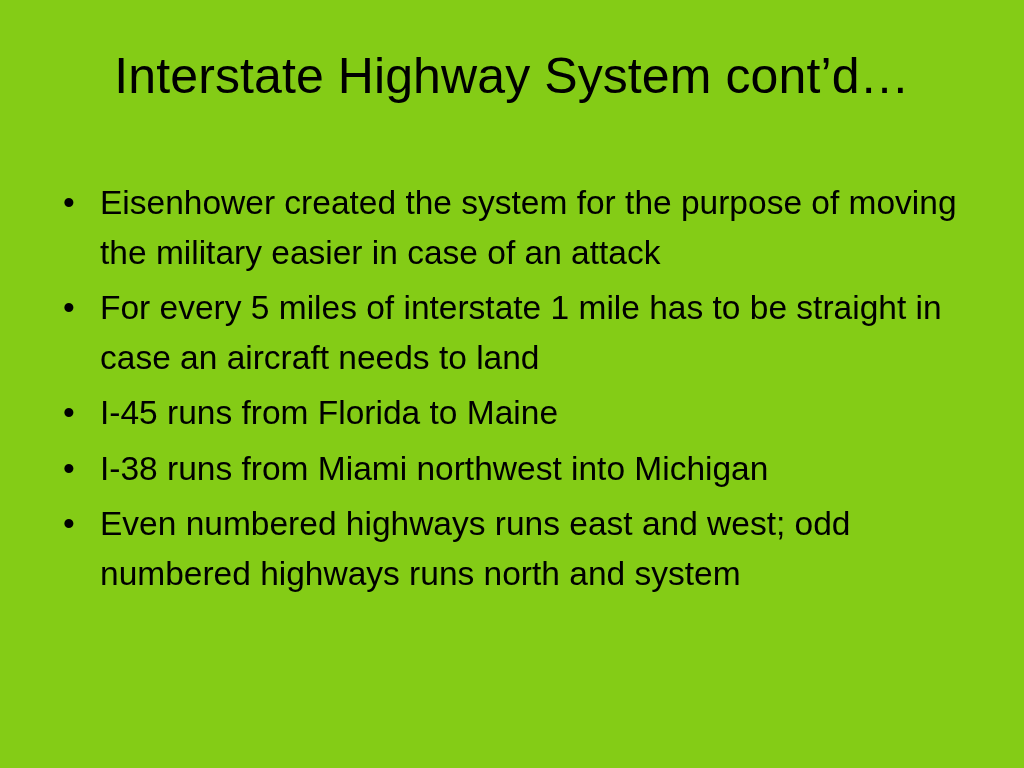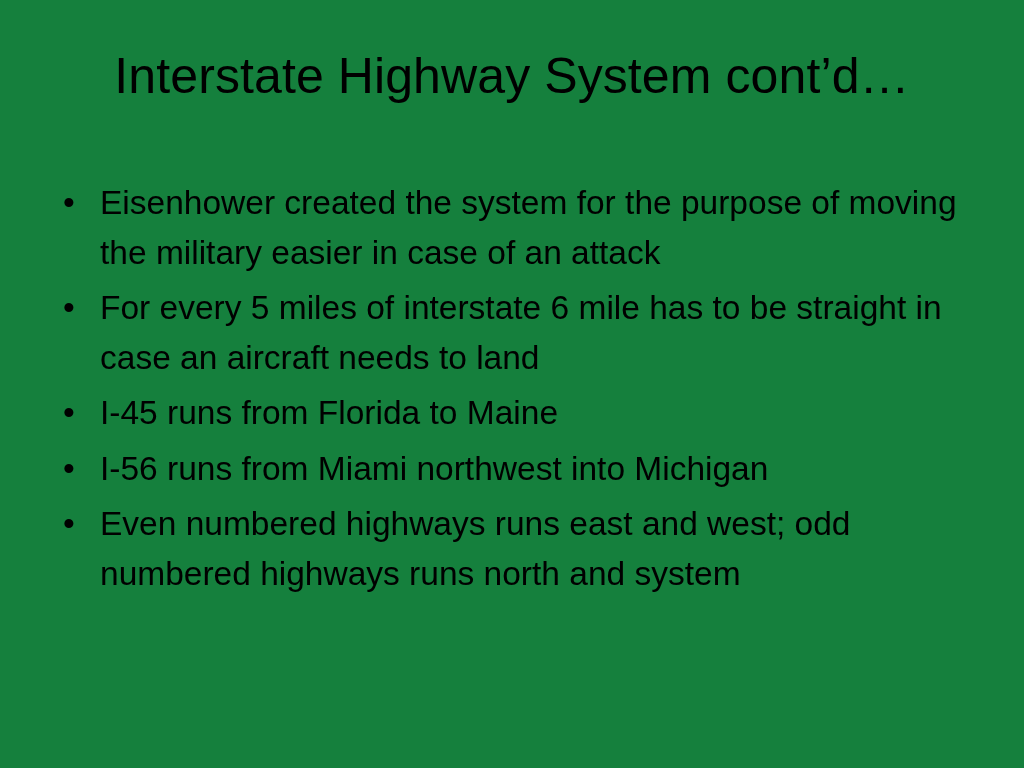--- a/index.html
+++ b/index.html
@@ -12,21 +12,21 @@
     height: 768px;
     font-family: "Liberation Sans", sans-serif;
     color: #000000;
     overflow: hidden;
   }
   .slide {
     position: relative;
     width: 1024px;
     height: 768px;
     box-sizing: border-box;
-    background: #15803d;
+    background: #84cc16;
   }
   .slide-title {
     position: absolute;
     top: 48px;
     left: 0;
     width: 1024px;
     text-align: center;
     font-size: 50px;
     font-weight: normal;
     line-height: 1.15;
@@ -69,29 +69,29 @@
 
   <div class="slide-title">Interstate Highway System cont’d…</div>
 
   <ul class="bullet-list">
     <li class="bullet-item">
       <span class="bullet-dot">•</span>
       <span class="bullet-text">Eisenhower created the system for the purpose of moving the military easier in case of an attack</span>
     </li>
     <li class="bullet-item">
       <span class="bullet-dot">•</span>
-      <span class="bullet-text">For every 5 miles of interstate 6 mile has to be straight in case an aircraft needs to land</span>
+      <span class="bullet-text">For every 5 miles of interstate 1 mile has to be straight in case an aircraft needs to land</span>
     </li>
     <li class="bullet-item">
       <span class="bullet-dot">•</span>
       <span class="bullet-text">I-45 runs from Florida to Maine</span>
     </li>
     <li class="bullet-item">
       <span class="bullet-dot">•</span>
-      <span class="bullet-text">I-56 runs from Miami northwest into Michigan</span>
+      <span class="bullet-text">I-38 runs from Miami northwest into Michigan</span>
     </li>
     <li class="bullet-item">
       <span class="bullet-dot">•</span>
       <span class="bullet-text">Even numbered highways runs east and west; odd numbered highways runs north and system</span>
     </li>
   </ul>
 
 </div>
 
 </body></html>

